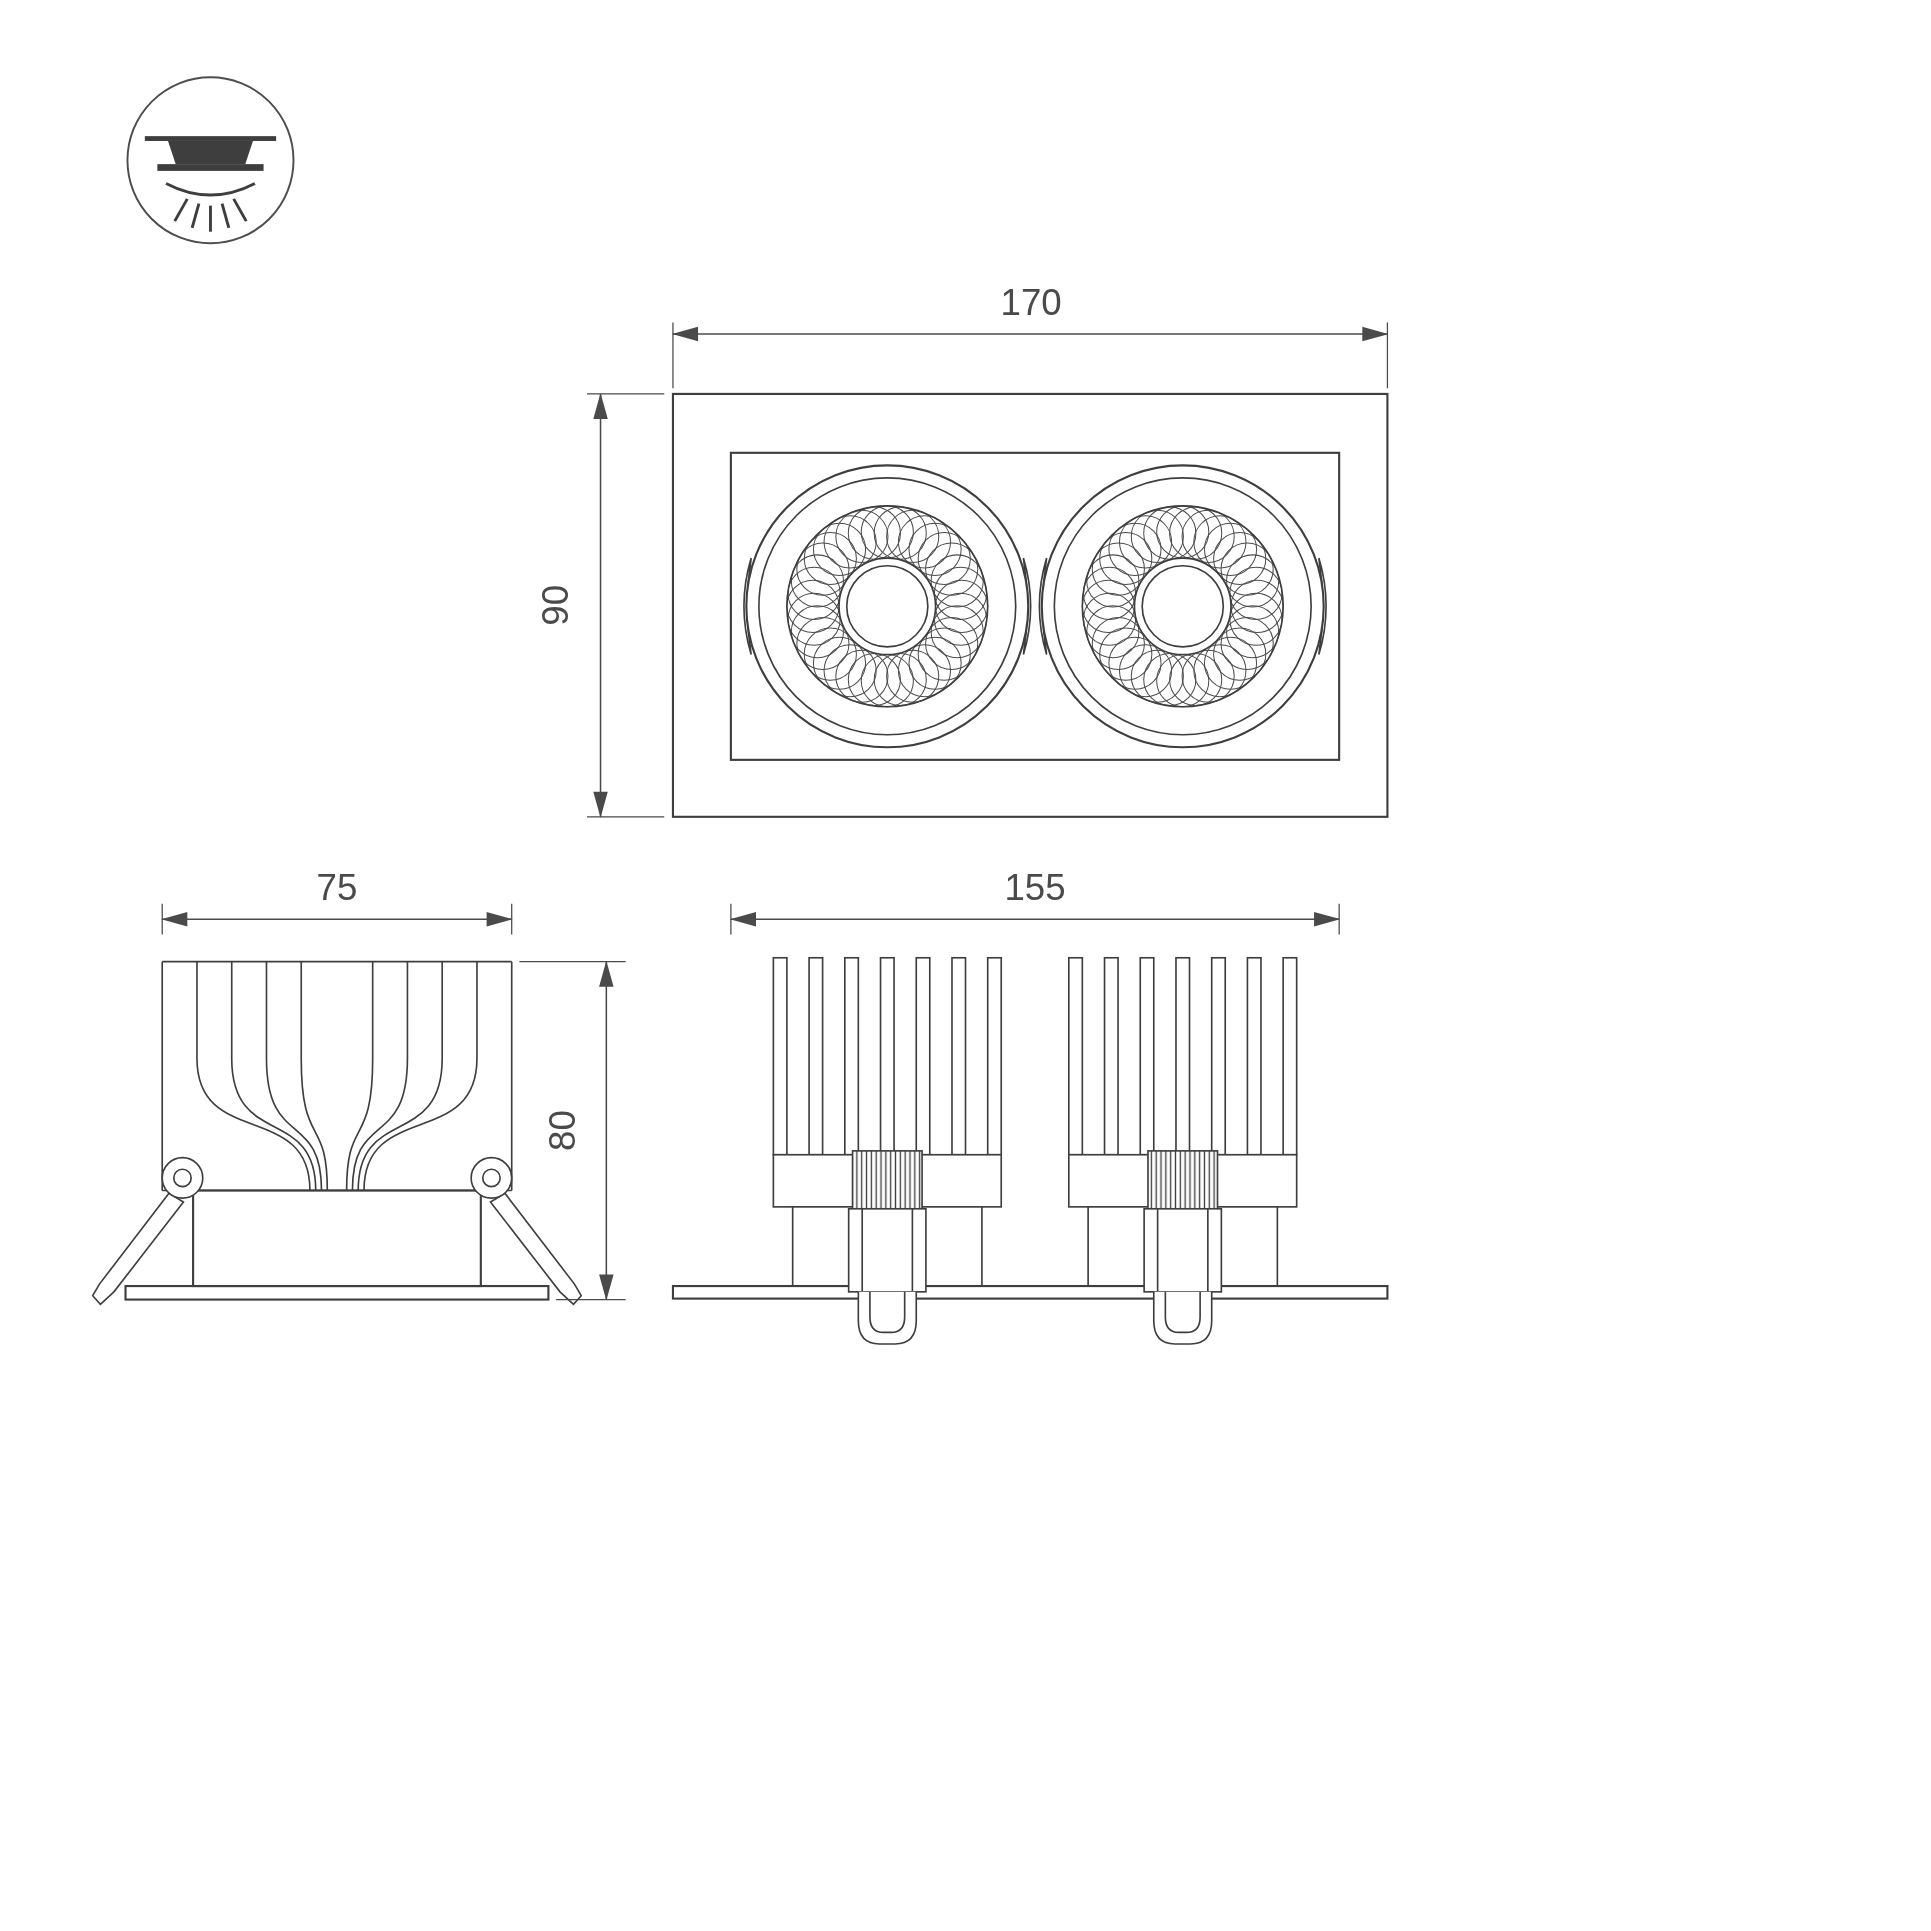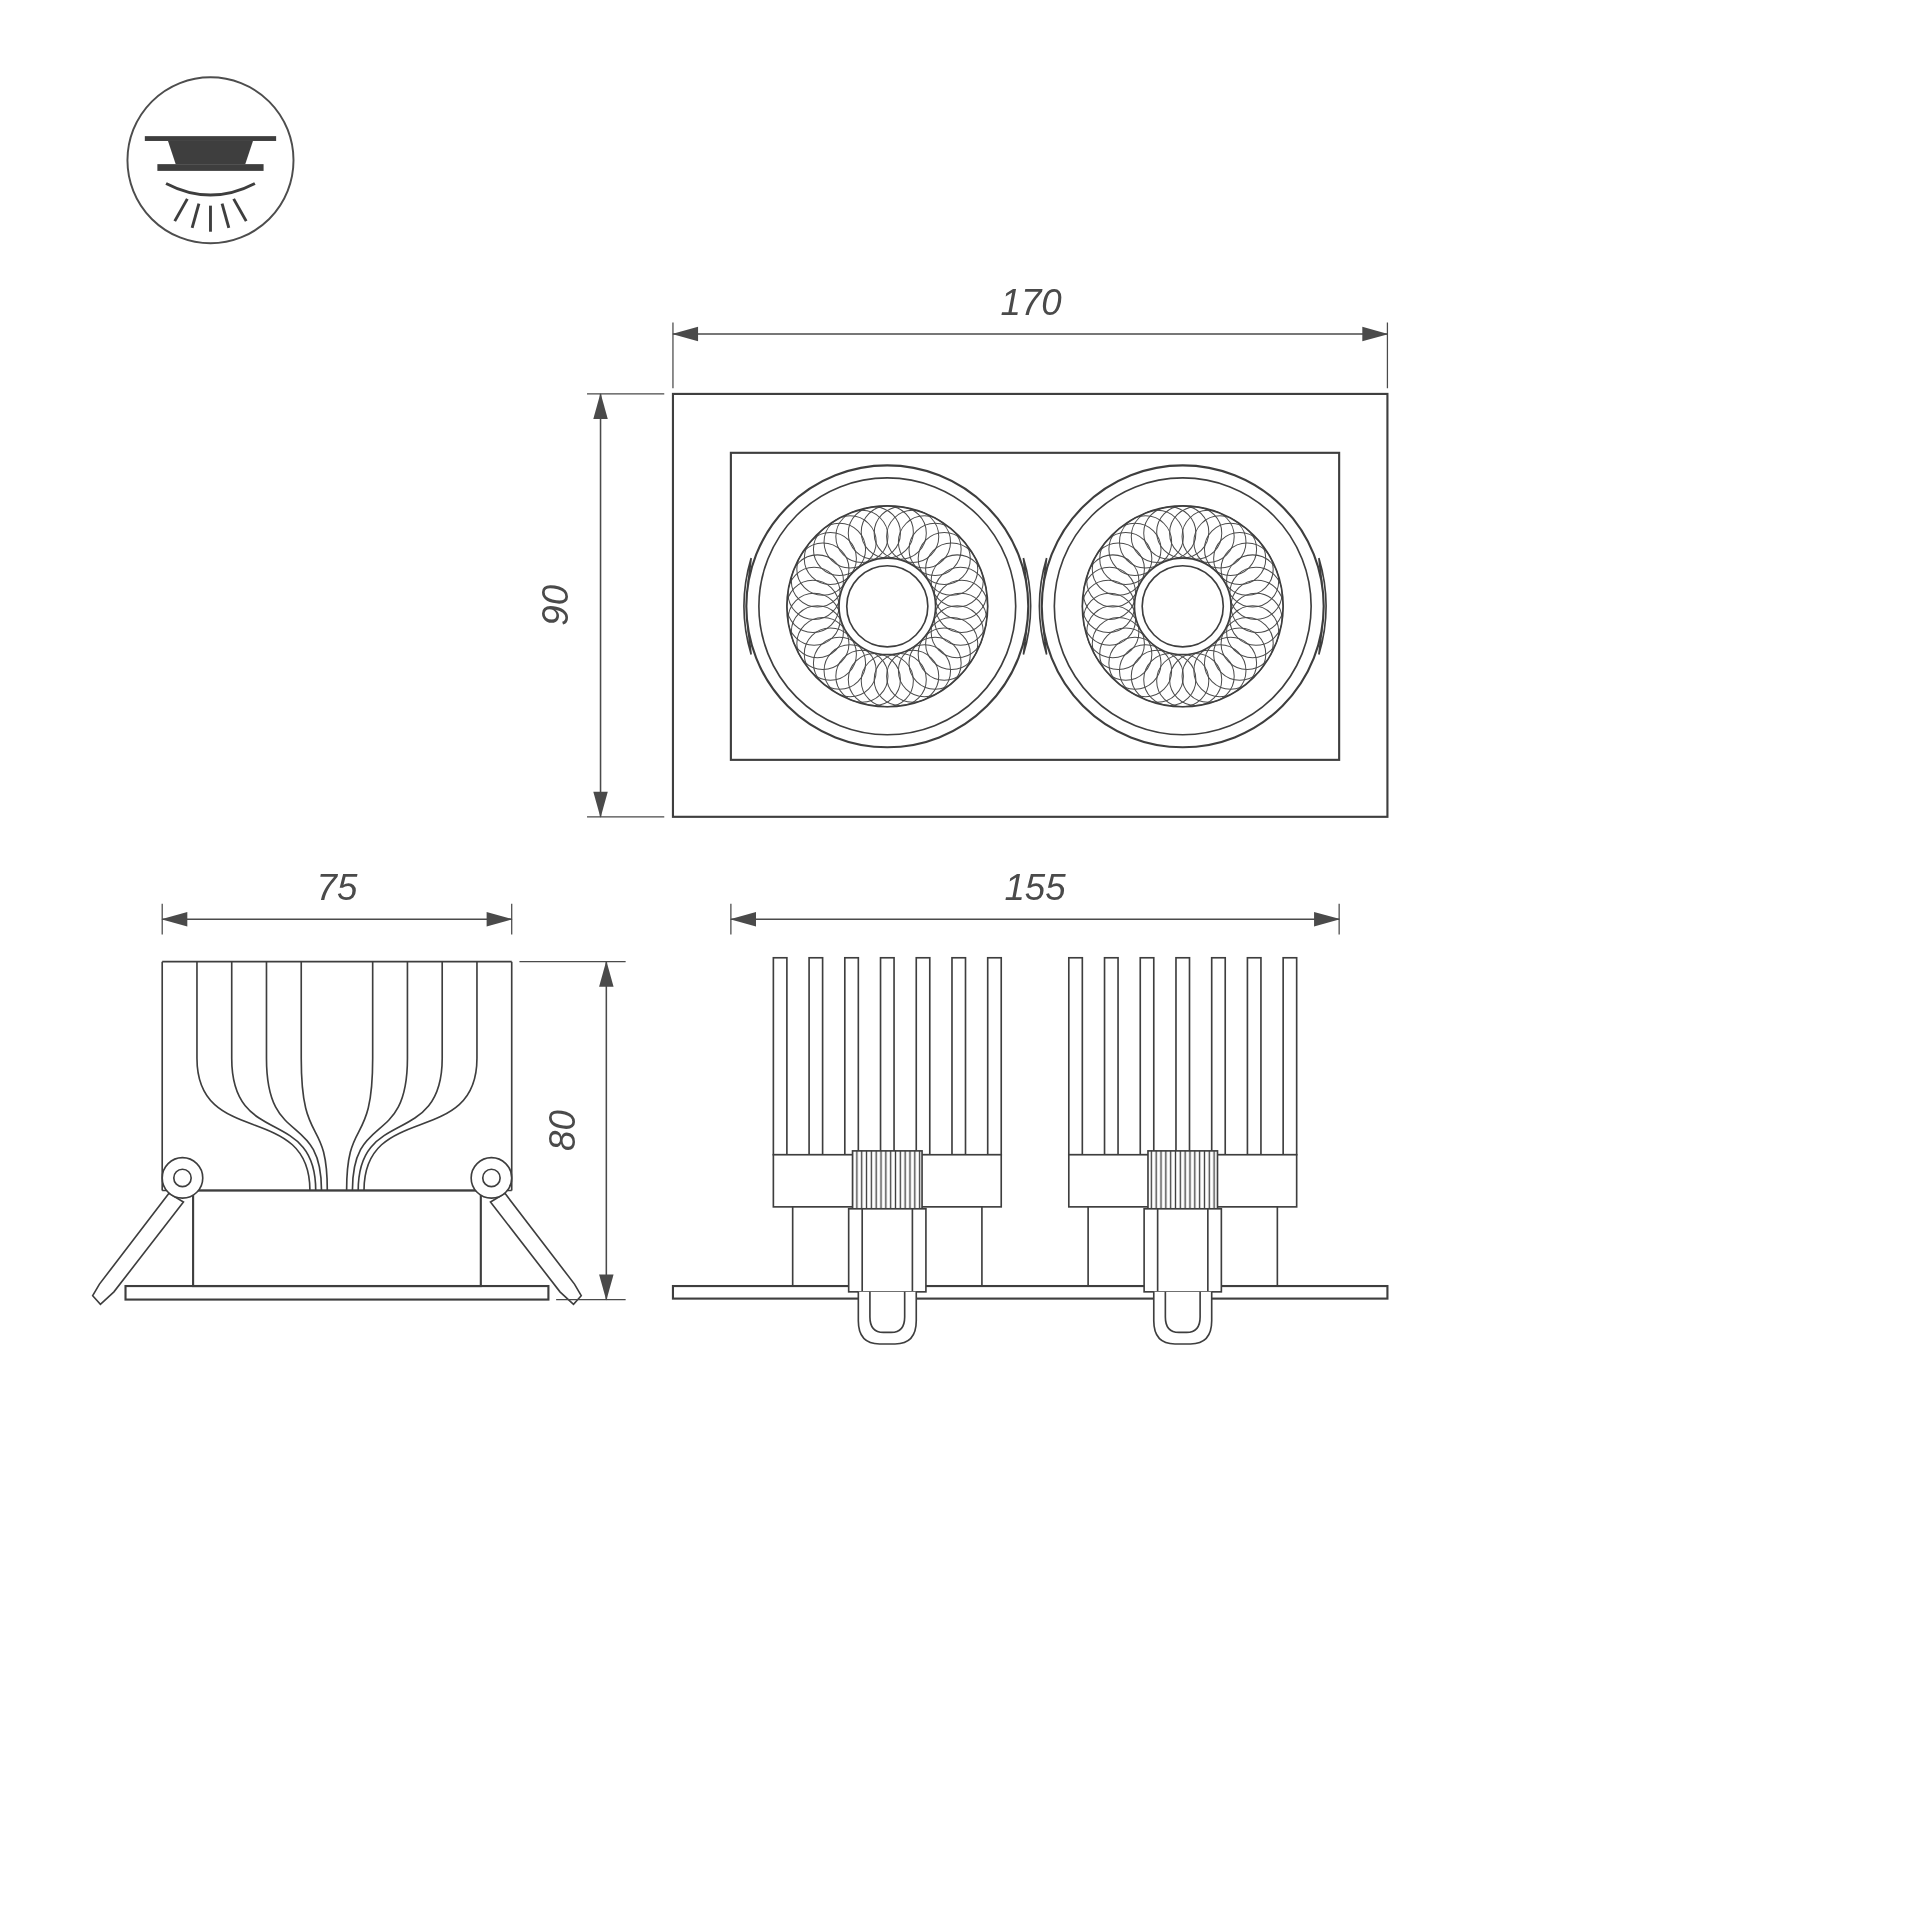--- a/index.html
+++ b/index.html
@@ -1,16 +1,16 @@
 <!DOCTYPE html>
 <html><head>
 <meta charset="utf-8">
 <style>
   html,body{margin:0;padding:0;background:#ffffff;}
-  .page{position:relative;width:1931px;height:1931px;background:#ffffff;overflow:hidden;font-style:italic;}
+  .page{position:relative;width:1931px;height:1931px;background:#ffffff;overflow:hidden;}
   svg{display:block;}
   .o{stroke:#3e3e3e;fill:none;stroke-width:2.2;stroke-linejoin:miter;}
   .o2{stroke:#3e3e3e;fill:none;stroke-width:1.7;}
   .fw{fill:#ffffff;}
   .dk{fill:#3e3e3e;stroke:none;}
   .mesh circle{stroke:#4b4b4b;fill:none;stroke-width:1.05;}
   .fins rect{stroke:#3e3e3e;fill:#ffffff;stroke-width:1.7;}
   .dimline{stroke:#4a4a4a;stroke-width:1.6;fill:none;}
   .extline{stroke:#4a4a4a;stroke-width:1.3;fill:none;}
   .dimtext{font-family:"Liberation Sans",sans-serif;font-size:38px;fill:#4a4a4a;text-anchor:middle;}

